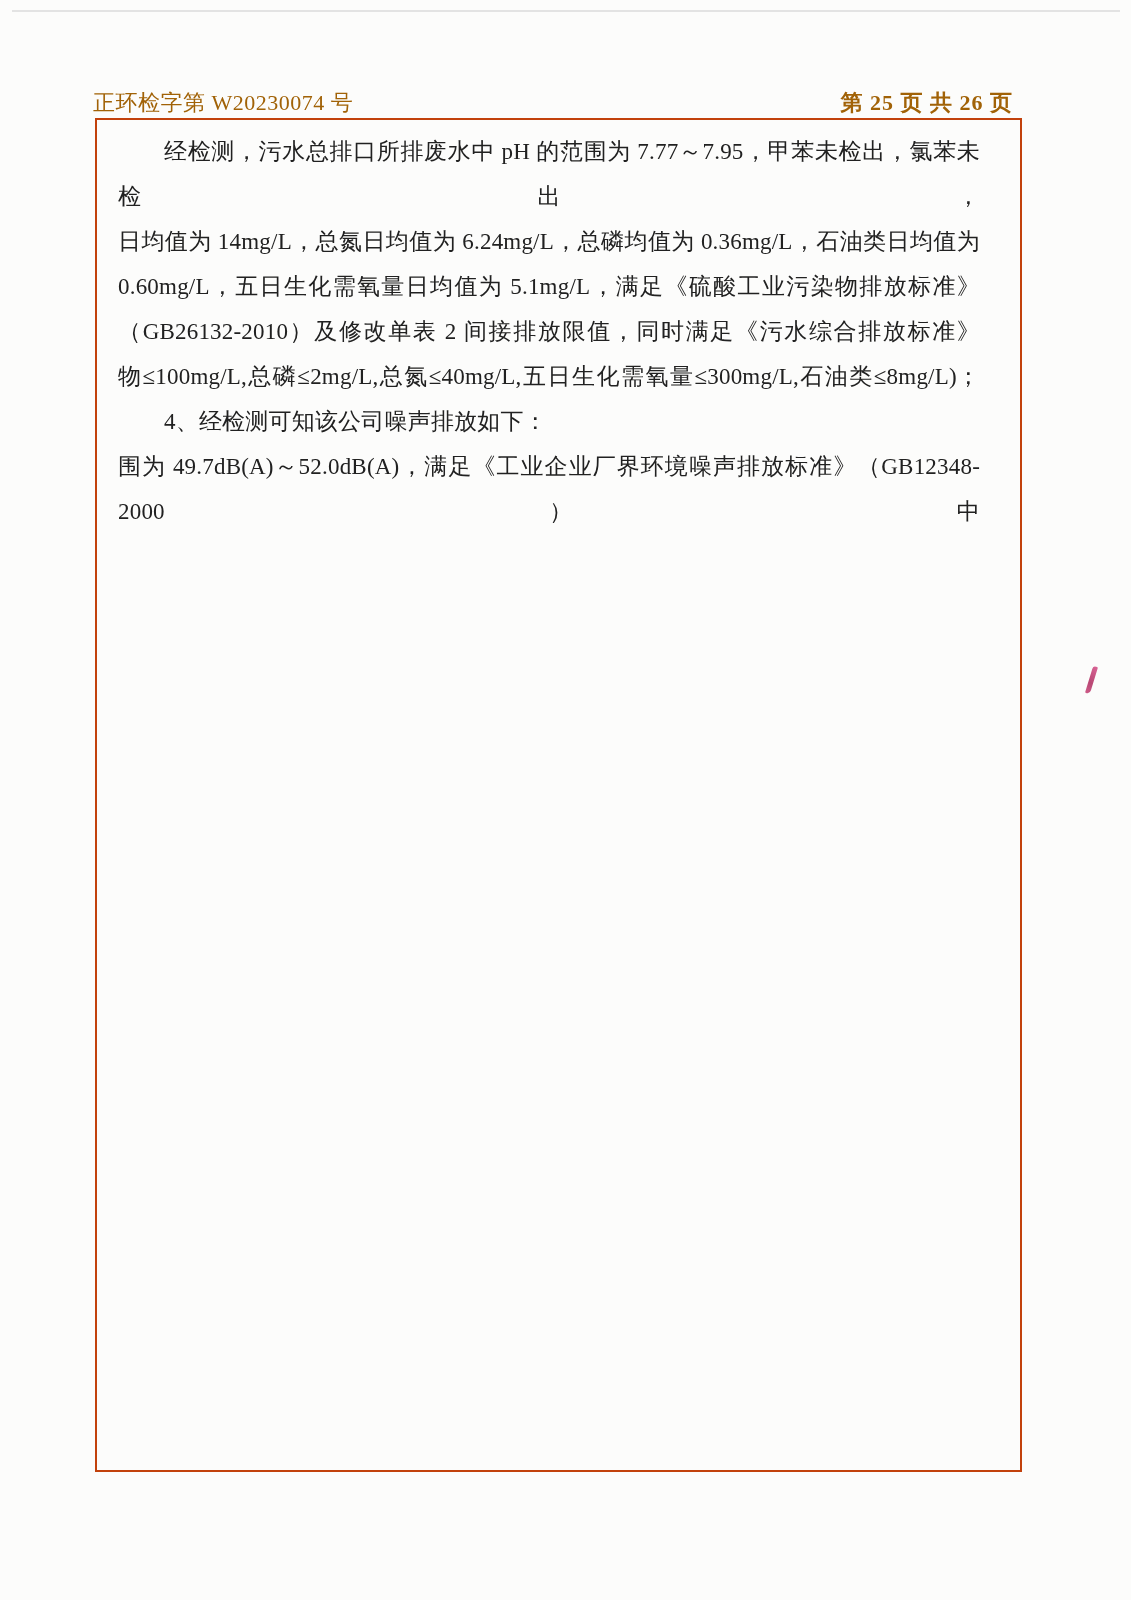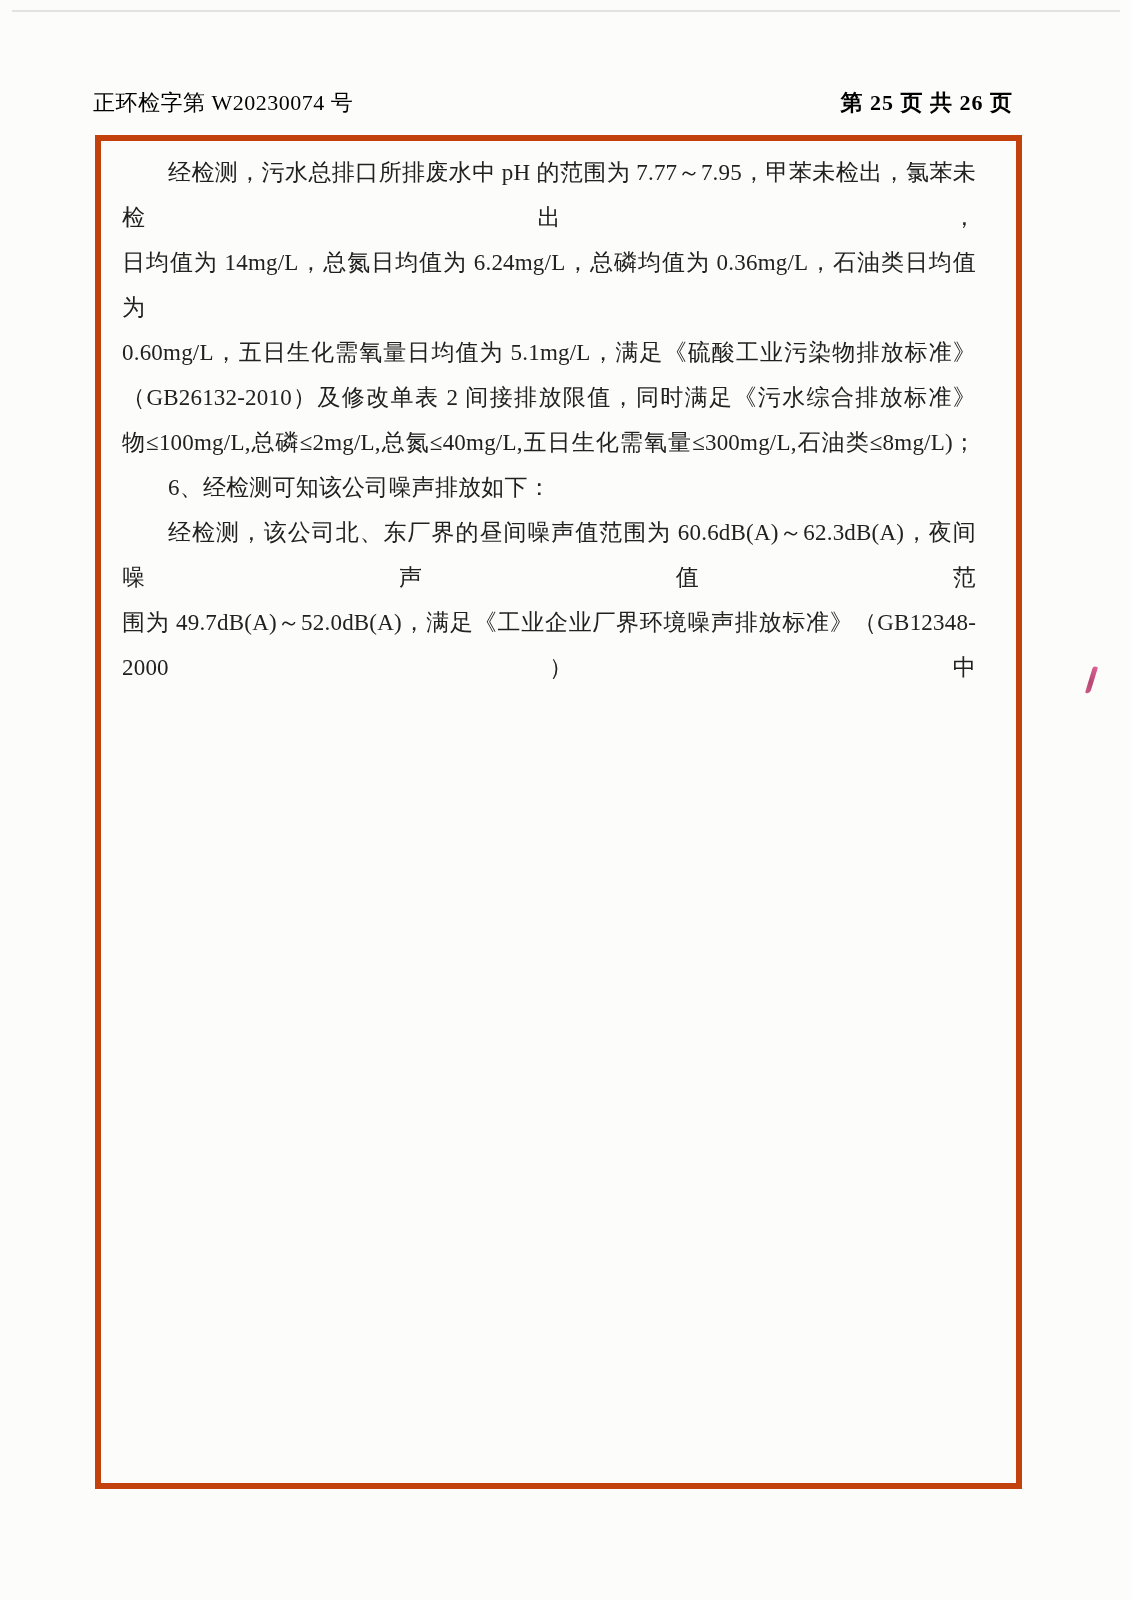--- a/index.html
+++ b/index.html
@@ -29,32 +29,32 @@
   }
   .header-strip {
     position: absolute;
     top: 88px;
     left: 93px;
     width: 920px;
     display: flex;
     justify-content: space-between;
     align-items: center;
     font-size: 22px;
-    color: #000000;
+    color: #a16207;
   }
   .header-strip .doc-no { letter-spacing: 0.5px; }
   .header-strip .page-no { letter-spacing: 1px; font-weight: bold; }
 
   .content-box {
     position: absolute;
     left: 95px;
-    top: 135px;
+    top: 118px;
     width: 927px;
     height: 1354px;
-    border: 6px solid #c2410c;
+    border: 2px solid #c2410c;
     box-sizing: border-box;
     padding: 9px 40px 0 21px;
   }
   .body-text {
     width: 100%;
   }
   .line {
     font-size: 23px;
     line-height: 45px;
     white-space: normal;
@@ -95,21 +95,20 @@
     <span class="page-no">第 25 页 共 26 页</span>
   </div>
 
   <div class="content-box">
     <div class="body-text" id="body-text">
         <div class="line indent justify">经检测，污水总排口所排废水中 pH 的范围为 7.77～7.95，甲苯未检出，氯苯未检出，</div>
         <div class="line justify">日均值为 14mg/L，总氮日均值为 6.24mg/L，总磷均值为 0.36mg/L，石油类日均值为</div>
         <div class="line justify">0.60mg/L，五日生化需氧量日均值为 5.1mg/L，满足《硫酸工业污染物排放标准》</div>
         <div class="line justify">（GB26132-2010）及修改单表 2 间接排放限值，同时满足《污水综合排放标准》</div>
         <div class="line justify">物≤100mg/L,总磷≤2mg/L,总氮≤40mg/L,五日生化需氧量≤300mg/L,石油类≤8mg/L)；</div>
-        <div class="line indent">6、经检测可知该公司噪声排放如下：</div>
-        <div class="line indent justify">经检测，该公司北、东厂界的昼间噪声值范围为 60.6dB(A)～62.3dB(A)，夜间噪声值范</div>
+        <div class="line indent">4、经检测可知该公司噪声排放如下：</div>
         <div class="line justify">围为 49.7dB(A)～52.0dB(A)，满足《工业企业厂界环境噪声排放标准》（GB12348-2000）中</div>
       </div>
   </div>
 
   <div class="red-mark"></div>
 
 </div>
 
 </body></html>

